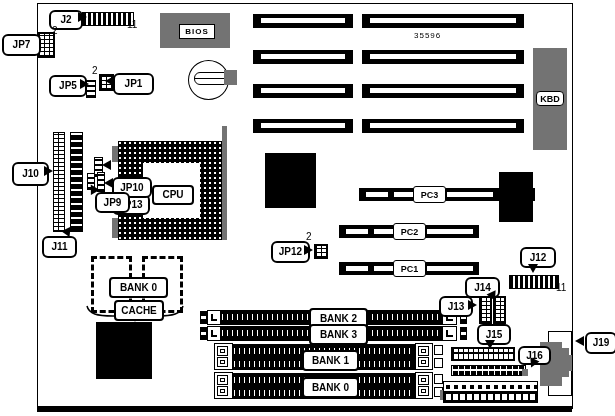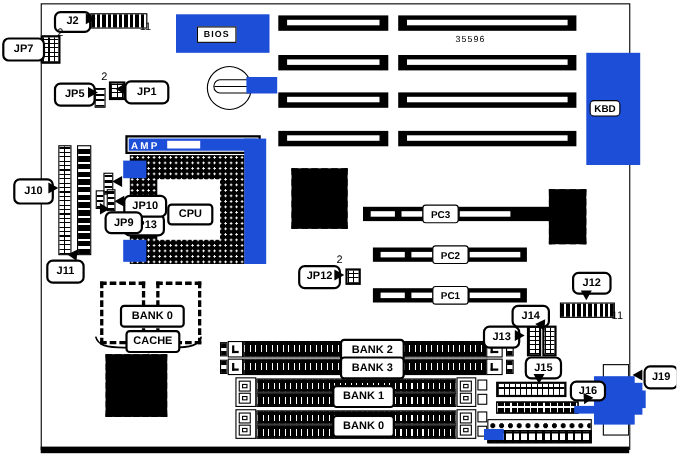--- a/index.html
+++ b/index.html
@@ -73,21 +73,21 @@
         repeating-linear-gradient(90deg,#fff 0 1px,transparent 1px 6px),
         linear-gradient(transparent 0 3px,#fff 3px 5px,transparent 5px),#000;}
   .pwtop{position:absolute;border:1px solid #000;background-color:#fff;
          background-image:radial-gradient(circle 2.5px at 4px 5px,#000 95%,transparent 100%);
          background-size:8px 10px;}
   .pwbot{position:absolute;border:1px solid #000;background-color:#000;
          background-image:repeating-linear-gradient(90deg,transparent 0 2px,#fff 2px 7px);
          box-shadow:inset 0 2px #000, inset 0 -2px #000;}
   .tagticks{position:absolute;left:2px;right:2px;height:4px;
             background:repeating-linear-gradient(90deg,#fff 0 3px,#000 3px 6px);}
-  .blk{position:absolute;background:#1d4ed8;padding-left:15px;}
+  .blk{position:absolute;background:#737373;}
   .wht{position:absolute;background:#fff;border:1px solid #000;}
   .smalltxt{font-size:8px;letter-spacing:1px;}
 </style>
 </head>
 <body>
 
 <div id="stage">
 
   <div class="board"></div>
   <div class="board-bottom"></div>
@@ -147,24 +147,20 @@
     </div>
   <div class="isa" style="left:362px;top:119px;width:162px;">
       <div class="st"></div>
     </div>
   <div class="num smalltxt" style="left:414px;top:32px;">35596</div>
 
   <div class="blk" style="left:533px;top:48px;width:34px;height:102px;">
     <div class="wht" style="left:3px;top:43px;width:26px;height:13px;border-radius:4px;display:flex;align-items:center;justify-content:center;font-size:9px;font-weight:bold;">KBD</div>
   </div>
 
-  <div class="blk" style="left:114px;top:123px;width:108px;height:17px;box-shadow:inset 0 0 0 2px #000, inset 0 0 0 3px #fff;">
-    <span style="position:absolute;left:5px;top:4px;color:#fff;font-size:9px;font-weight:bold;letter-spacing:2px;">AMP</span>
-    <span class="abs" style="left:38px;top:5px;width:30px;height:7px;background:#fff;"></span>
-  </div>
   <div class="blk" style="left:222px;top:126px;width:5px;height:114px;"></div>
   <div class="socket" style="left:118px;top:141px;width:104px;height:99px;"></div>
   <div class="blk" style="left:112px;top:146px;width:6px;height:16px;"></div>
   <div class="blk" style="left:112px;top:218px;width:6px;height:20px;"></div>
   <div class="socket-inner" style="left:143px;top:163px;width:57px;height:55px;"></div>
   <div class="boxlabel" style="left:152px;top:185px;width:38px;height:16px;">CPU</div>
 
   <div class="jmp" style="left:94px;top:157px;width:7px;height:18px;"></div>
   <div class="tri l" style="left:102px;top:160px;"></div>
   <div class="callout" style="left:112px;top:156px;width:34px;height:17px;margin-top:38px;">
@@ -188,21 +184,21 @@
     </div>
   <div class="tri r" style="left:44px;top:166px;"></div>
   <div class="tri u" style="left:63px;top:226px;transform:rotate(35deg);"></div>
   <div class="callout" style="left:42px;top:236px;width:31px;height:18px;">
       <span>J11</span>
     </div>
 
   <div class="chipb" style="left:265px;top:153px;width:45px;height:49px;"></div>
   <div class="chipb" style="left:499px;top:172px;width:28px;height:44px;"></div>
 
-  <div class="pci" style="left:330px;top:188px;padding-left:36px;">
+  <div class="pci" style="left:359px;top:188px;padding-left:36px;">
     <div class="s" style="left:7px;width:22px;"></div>
       <div class="s" style="left:35px;width:19px;"></div>
     <div class="lbl">PC3</div>
     <div class="s" style="left:88px;width:46px;"></div>
   </div>
   <div class="pci" style="left:339px;top:225px;">
     <div class="s" style="left:7px;width:22px;"></div>
       <div class="s" style="left:35px;width:19px;"></div>
     <div class="lbl">PC2</div>
     <div class="s" style="left:88px;width:46px;"></div>

